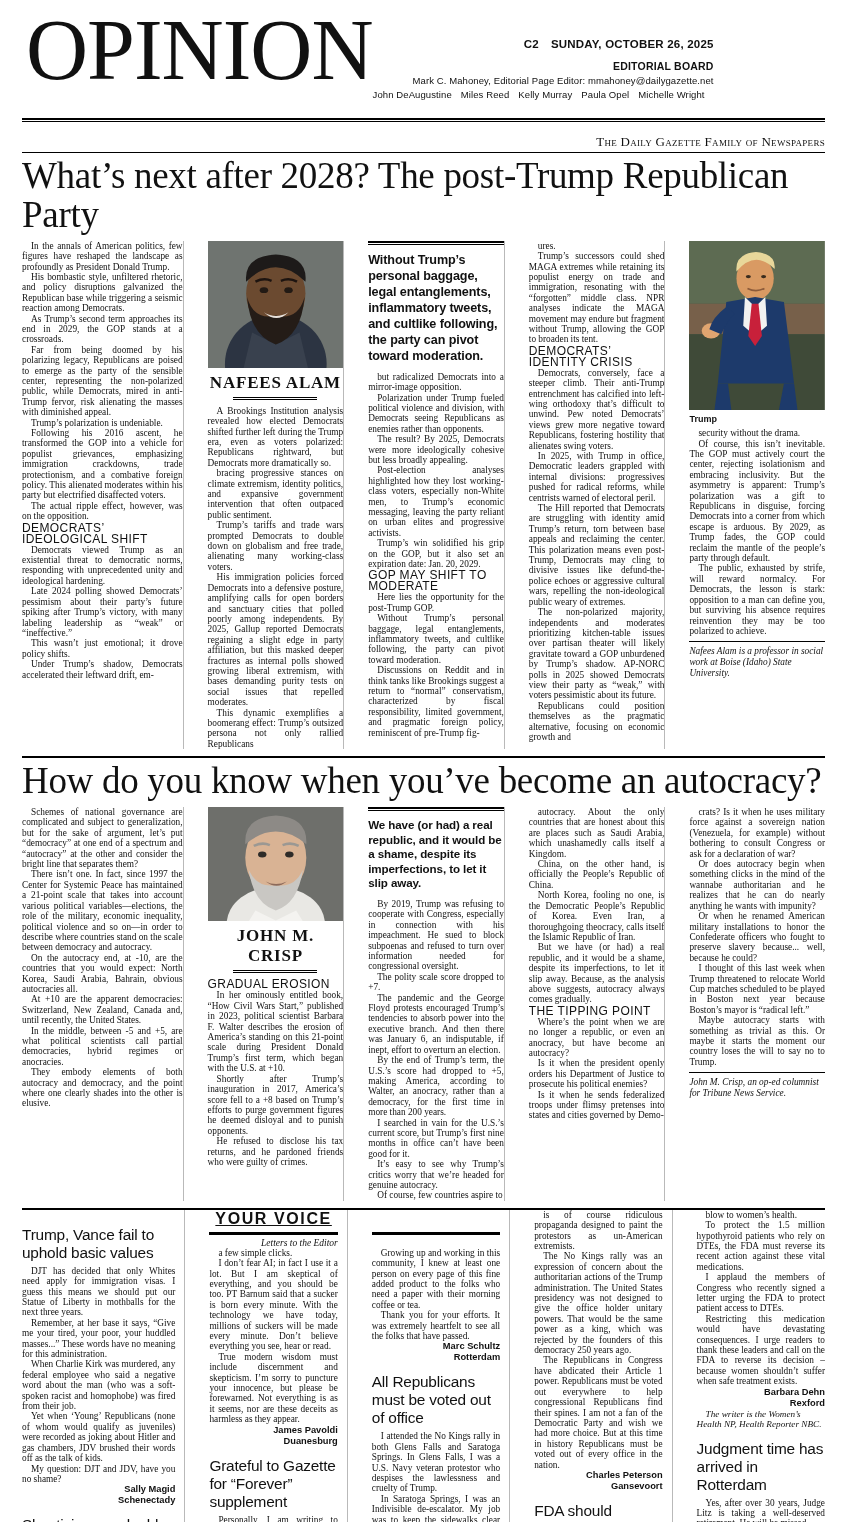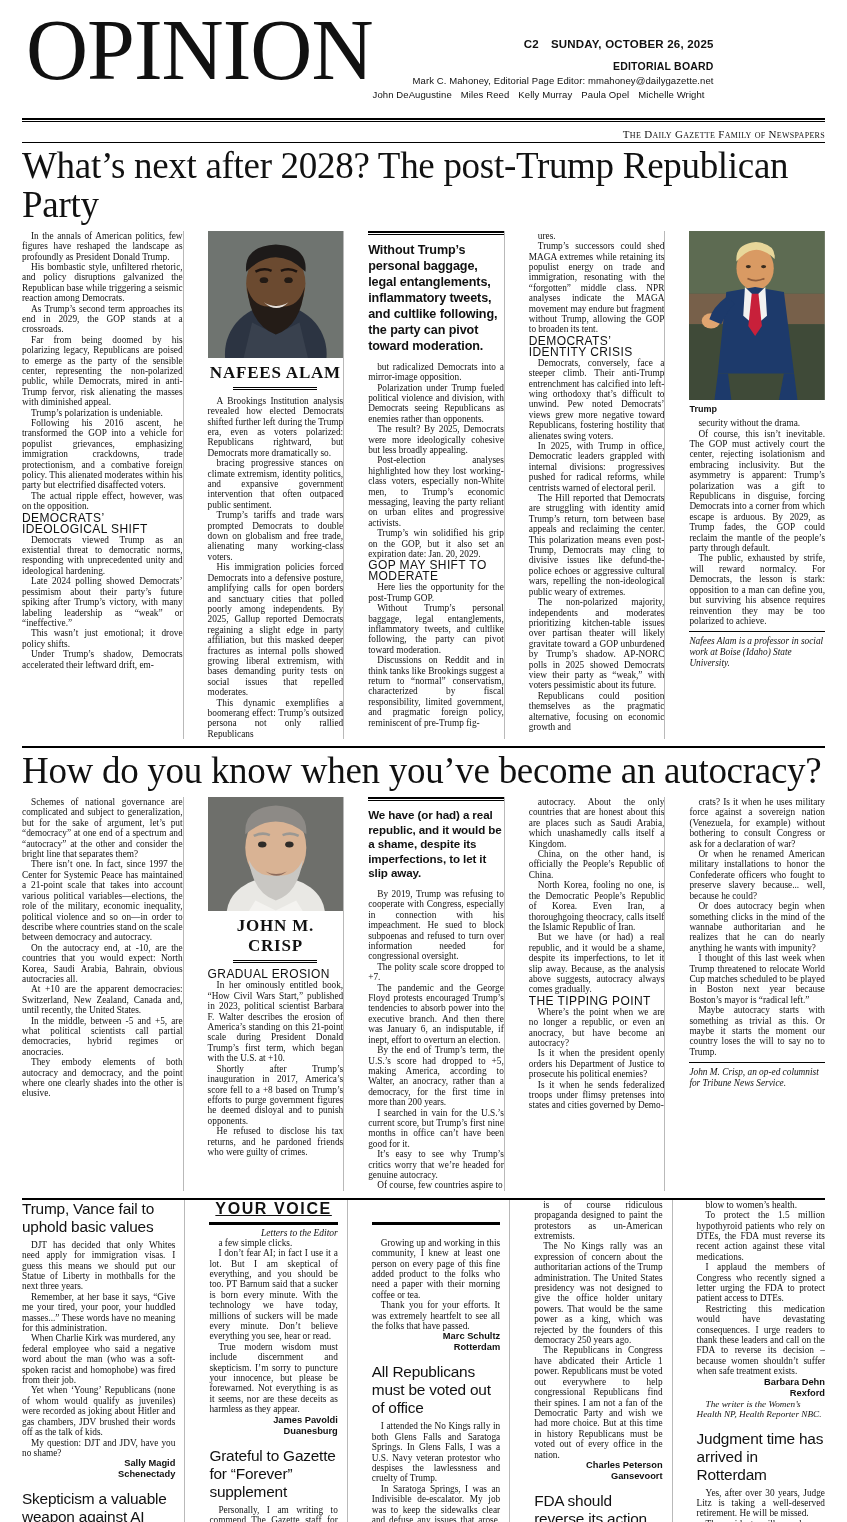--- a/index.html
+++ b/index.html
@@ -26,21 +26,21 @@
     margin-left: 4px;
   }
   .masthead-right { text-align: right; padding-top: 30px; padding-right: 4px; }
   .mast-date { font-family: "Liberation Sans", sans-serif; font-weight: bold; font-size: 11.5px; letter-spacing: 0.2px; }
   .mast-date .pg { margin-right: 12px; }
   .mast-board-title { font-family: "Liberation Sans", sans-serif; font-weight: bold; font-size: 10.5px; margin-top: 10px; letter-spacing: 0.2px; }
   .mast-board-line { font-family: "Liberation Sans", sans-serif; font-size: 9.5px; margin-top: 3px; letter-spacing: 0.1px; }
   .mast-board-line2 span { margin-right: 9px; }
 
   .rule-double { border-top: 2px solid #000; border-bottom: 1px solid #000; height: 4px; margin-top: 2px; }
-  .family-line { text-align: right; font-family: "Liberation Serif", serif; font-size: 11px; font-variant: small-caps; letter-spacing: 0.3px; margin-top: 6px; margin-bottom: 2px; }
+  .family-line { text-align: right; font-family: "Liberation Serif", serif; font-size: 13px; font-variant: small-caps; letter-spacing: 0.3px; margin-top: 12px; margin-bottom: 2px; }
 
   
   .headline {
     font-family: "Liberation Serif", serif;
     font-weight: 400;
     font-size: 37px;
     line-height: 1.05;
     letter-spacing: -0.3px;
     margin: 4px 0 6px 0;
   }
@@ -107,21 +107,21 @@
   .yv-sub { font-family: "Liberation Serif", serif; font-style: italic; font-size: 9.5px; text-align: right; }
 
   .letter-head {
     font-family: "Liberation Sans", sans-serif;
     font-weight: 400;
     font-size: 15.4px;
     line-height: 18px;
     letter-spacing: -0.2px;
     margin: 10px 0 4px 0;
   }
-  .letter-head.first { margin-top: 0; }
+  .letter-head.first { margin-top: 16px; }
   .sig { font-family: "Liberation Sans", sans-serif; font-weight: bold; font-size: 9.3px; text-align: right; line-height: 11px; }
   .note { font-family: "Liberation Serif", serif; font-style: italic; font-size: 9.2px; line-height: 10.4px; text-indent: 9px; }
 
   .letters-grid { display: grid; grid-template-columns: repeat(5, 1fr); gap: 9px; }
 </style>
 </head>
 <body>
 
 <div class="page">
 
@@ -322,22 +322,22 @@
       <div>
           <p class="body">Where’s the point when we are no longer a republic, or even an anocracy, but have become an autocracy?</p>
           <p class="body">Is it when the president openly orders his Department of Justice to prosecute his political enemies?</p>
           <p class="body">Is it when he sends federalized troops under flimsy pretenses into states and cities governed by Demo-</p>
         </div>
     </div>
 
     <div class="col">
       <div>
           <p class="body">crats? Is it when he uses military force against a sovereign nation (Venezuela, for example) without bothering to consult Congress or ask for a declaration of war?</p>
+          <p class="body">Or does autocracy begin when something clicks in the mind of the wannabe authoritarian and he realizes that he can do nearly anything he wants with impunity?</p>
           <p class="body">Or when he renamed American military installations to honor the Confederate officers who fought to preserve slavery because... well, because he could?</p>
-          <p class="body">Or does autocracy begin when something clicks in the mind of the wannabe authoritarian and he realizes that he can do nearly anything he wants with impunity?</p>
           <p class="body">I thought of this last week when Trump threatened to relocate World Cup matches scheduled to be played in Boston next year because Boston’s mayor is “radical left.”</p>
           <p class="body">Maybe autocracy starts with something as trivial as this. Or maybe it starts the moment our country loses the will to say no to Trump.</p>
         </div>
       <div class="tagline-rule"></div>
       <div class="tagline">John M. Crisp, an op-ed columnist for Tribune News Service.</div>
     </div>
   </div>
 
   <div class="section-divider"></div>
   <div class="letters-grid">

